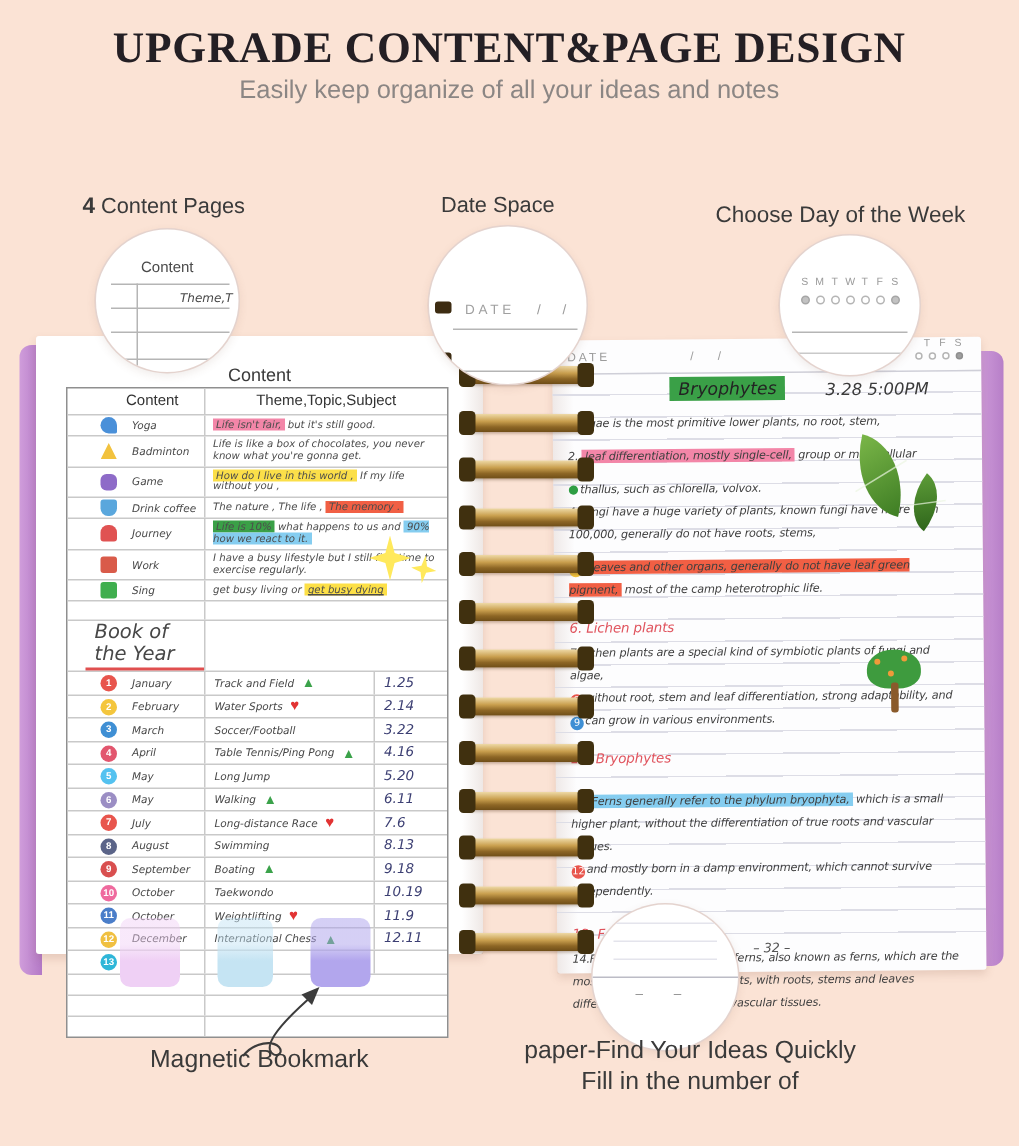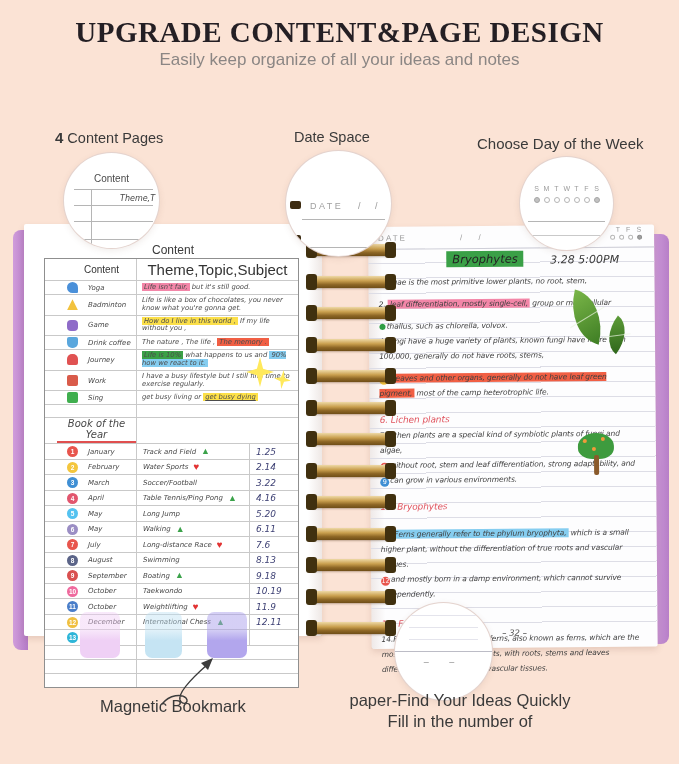--- a/index.html
+++ b/index.html
@@ -72,37 +72,37 @@
   .coil::before{left:-2px;} .coil::after{right:-2px;}
 
   
   .hand{font-family:"DejaVu Sans",sans-serif;font-style:italic;color:#474747;}
   .lp-title{position:absolute;top:19px;left:0;width:100%;text-align:center;font-size:12px;color:#3a3a3a;}
   .ltable{position:absolute;left:20px;top:34px;width:253px;border:1px solid #8f8f8f;background:#fff;}
   .lrow{display:grid;grid-template-columns:92px 1fr;border-top:1px solid #c9c9c9;min-height:14px;align-items:stretch;}
   .lhead{border-top:none;min-height:17px;}
   .lhead div{display:flex;align-items:center;justify-content:center;color:#333;}
   .lhead .c1{font-size:10px;}
-  .lhead .c2{font-size:15px;}
+  .lhead .c2{font-size:10px;}
   .c1{border-right:1px solid #c9c9c9;display:flex;align-items:center;padding-left:22px;gap:10px;box-sizing:border-box;}
   .c2{padding:2px 5px;display:flex;align-items:center;}
   .lentry{min-height:13px;}
   .elabel{font-size:7px;}
   .quote{font-size:6.8px;line-height:7.8px;display:block;color:#4c4c4c;}
   .eicon{width:11px;height:11px;flex:0 0 auto;}
   .ei-yoga{border-radius:50% 50% 10% 50%;}
   .ei-badminton{clip-path:polygon(50% 0,100% 100%,0 100%);}
   .ei-game{border-radius:4px;}
   .ei-drink-coffee{border-radius:2px 2px 5px 5px;}
   .ei-journey{border-radius:5px 5px 2px 2px;}
   .ei-work{border-radius:2px;}
   .ei-sing{border-radius:2px;}
   .lempty{min-height:12px;}
   .lsection{min-height:14px;align-items:center;}
-  .bookyear{font-size:10px;margin-left:12px;padding:0 6px 1px;border-bottom:2px solid #e04f4f;text-align:center;}
+  .bookyear{font-size:13px;margin-left:12px;padding:0 6px 1px;border-bottom:2px solid #e04f4f;}
   .lmonth{grid-template-columns:92px 113px 1fr;min-height:14.5px;}
   .c2m{border-right:1px solid #c9c9c9;display:flex;align-items:center;gap:5px;padding-left:6px;font-size:7px;}
   .mname{font-size:7px;}
   .mcirc{width:11px;height:11px;border-radius:50%;color:#fff;font-size:6.5px;font-weight:bold;
          display:flex;align-items:center;justify-content:center;flex:0 0 auto;font-style:normal;}
   .mk-triangle{color:#3ba24a;font-size:9px;font-style:normal;line-height:1;}
   .mk-heart{color:#e23333;font-size:10px;font-style:normal;line-height:1;}
   .mdate{padding-left:6px;font-size:9px;color:#3c3f73;display:flex;align-items:center;}
   .lempty2{min-height:13px;}
   .sparkle{position:absolute;background:#ffe95c;

